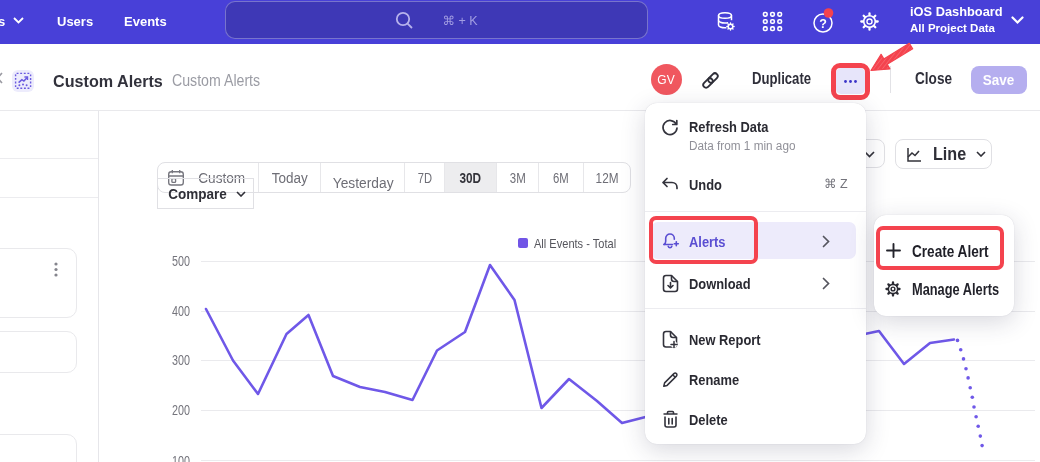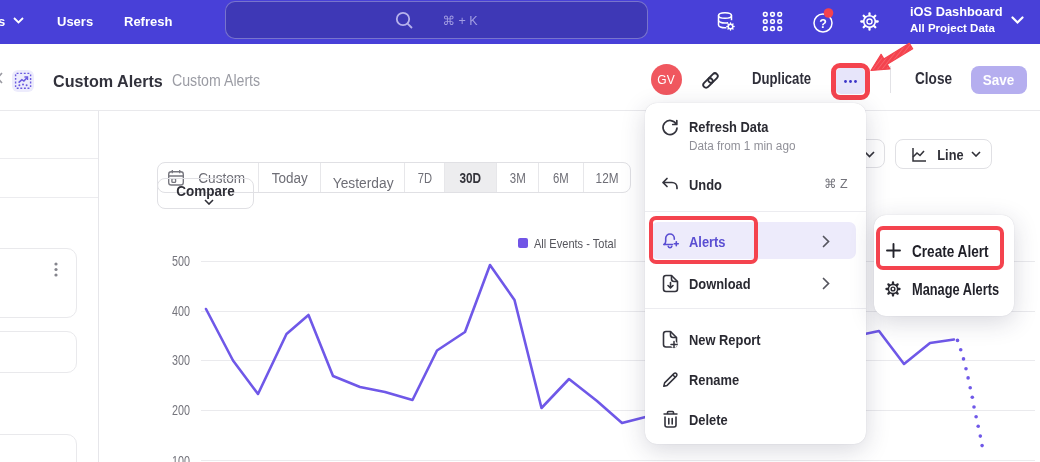--- a/index.html
+++ b/index.html
@@ -79,50 +79,50 @@
       <span style="transform:scaleX(0.74);">3M</span>
     </div>
   <div style="width:44.2px;display:flex;align-items:center;justify-content:center;border-right:1px solid #e7e7ea;">
       <span style="transform:scaleX(0.73);">6M</span>
     </div>
   <div style="width:46.6px;display:flex;align-items:center;justify-content:center;">
       <span style="transform:scaleX(0.76);">12M</span>
     </div>
 </div>
 
-<div class="abs" style="left:157px;top:178px;width:97px;height:31px;border:1px solid #e0e0e4;border-radius:8px;display:flex;align-items:center;justify-content:center;font-size:15px;font-weight:bold;color:#2f2f37;flex-direction:column;">
+<div class="abs" style="left:157px;top:178px;width:97px;height:31px;border:1px solid #e0e0e4;border-radius:0;display:flex;align-items:center;justify-content:center;font-size:15px;font-weight:bold;color:#2f2f37;">
   <span style="transform:scaleX(0.9);">Compare</span>
   <svg width="10" height="6" viewBox="0 0 10 6" fill="none" stroke="#2f2f37" stroke-width="1.6" style="margin-left:6px;">
       <path d="M1 1 L5 5 L9 1"></path>
     </svg>
 </div>
 
 <div class="abs" style="left:820px;top:139px;width:65px;height:29px;border:1px solid #e0e0e4;border-radius:8px;"></div>
 <svg class="abs" style="left:864px;top:151px;" width="11" height="7" viewBox="0 0 11 7" fill="none" stroke="#33333a" stroke-width="1.7">
     <path d="M1 1 L5.5 5.5 L10 1"></path>
   </svg>
 
-<div class="abs" style="left:895px;top:139px;width:97px;height:30px;border:1px solid #e0e0e4;border-radius:8px;display:flex;align-items:center;justify-content:center;padding-left:5px;font-size:15px;font-weight:bold;color:#2f2f37;">
+<div class="abs" style="left:895px;top:139px;width:97px;height:30px;border:1px solid #e0e0e4;border-radius:8px;display:flex;align-items:center;justify-content:center;padding-left:5px;font-size:19px;font-weight:bold;color:#2f2f37;">
   <svg width="17" height="17" viewBox="0 0 17 17" fill="none" stroke="#33333a" stroke-width="1.5" style="margin-right:7px;">
     <path d="M2 2 L2 15 L15 15"></path>
     <path d="M2 11 L6 7 L9 9.5 L13 5" stroke-width="1.6"></path>
   </svg>
   <span style="transform:scaleX(0.85);">Line</span>
   <svg width="10" height="6" viewBox="0 0 10 6" fill="none" stroke="#2f2f37" stroke-width="1.6" style="margin-left:6px;">
       <path d="M1 1 L5 5 L9 1"></path>
     </svg>
 </div>
 
 <div class="abs" style="left:0;top:0;width:1040px;height:44px;background:#4840d8;color:#fff;"></div>
 <span class="abs" style="left:-2px;top:14px;font-size:13px;font-weight:bold;color:#fff;">s</span>
 <svg class="abs" style="left:13px;top:17px;" width="11" height="7" viewBox="0 0 11 7" fill="none" stroke="#fff" stroke-width="1.8">
     <path d="M1 1 L5.5 5.5 L10 1"></path>
   </svg>
 <span class="abs" style="left:57px;top:14px;font-size:13px;font-weight:bold;color:#fff;">Users</span>
-<span class="abs" style="left:124px;top:14px;font-size:13px;font-weight:bold;color:#fff;">Refresh</span>
+<span class="abs" style="left:124px;top:14px;font-size:13px;font-weight:bold;color:#fff;">Events</span>
 
 <div class="abs" style="left:225px;top:1px;width:423px;height:38px;background:#3e38b6;border:1px solid rgba(255,255,255,0.30);border-radius:10px;display:flex;align-items:center;justify-content:center;">
   <svg width="19" height="19" viewBox="0 0 19 19" fill="none" stroke="#b7b2ec" stroke-width="1.8" style="margin-right:17px;">
     <circle cx="8" cy="8" r="6.2"></circle>
       <line x1="12.6" y1="12.6" x2="17" y2="17"></line>
   </svg>
   <span style="font-size:12.5px;color:#a29de2;margin-left:11px;">⌘ + K</span>
 </div>
 
 <svg class="abs" style="left:715px;top:11px;" width="22" height="22" viewBox="0 0 22 22" fill="none" stroke="#fff" stroke-width="1.5">

